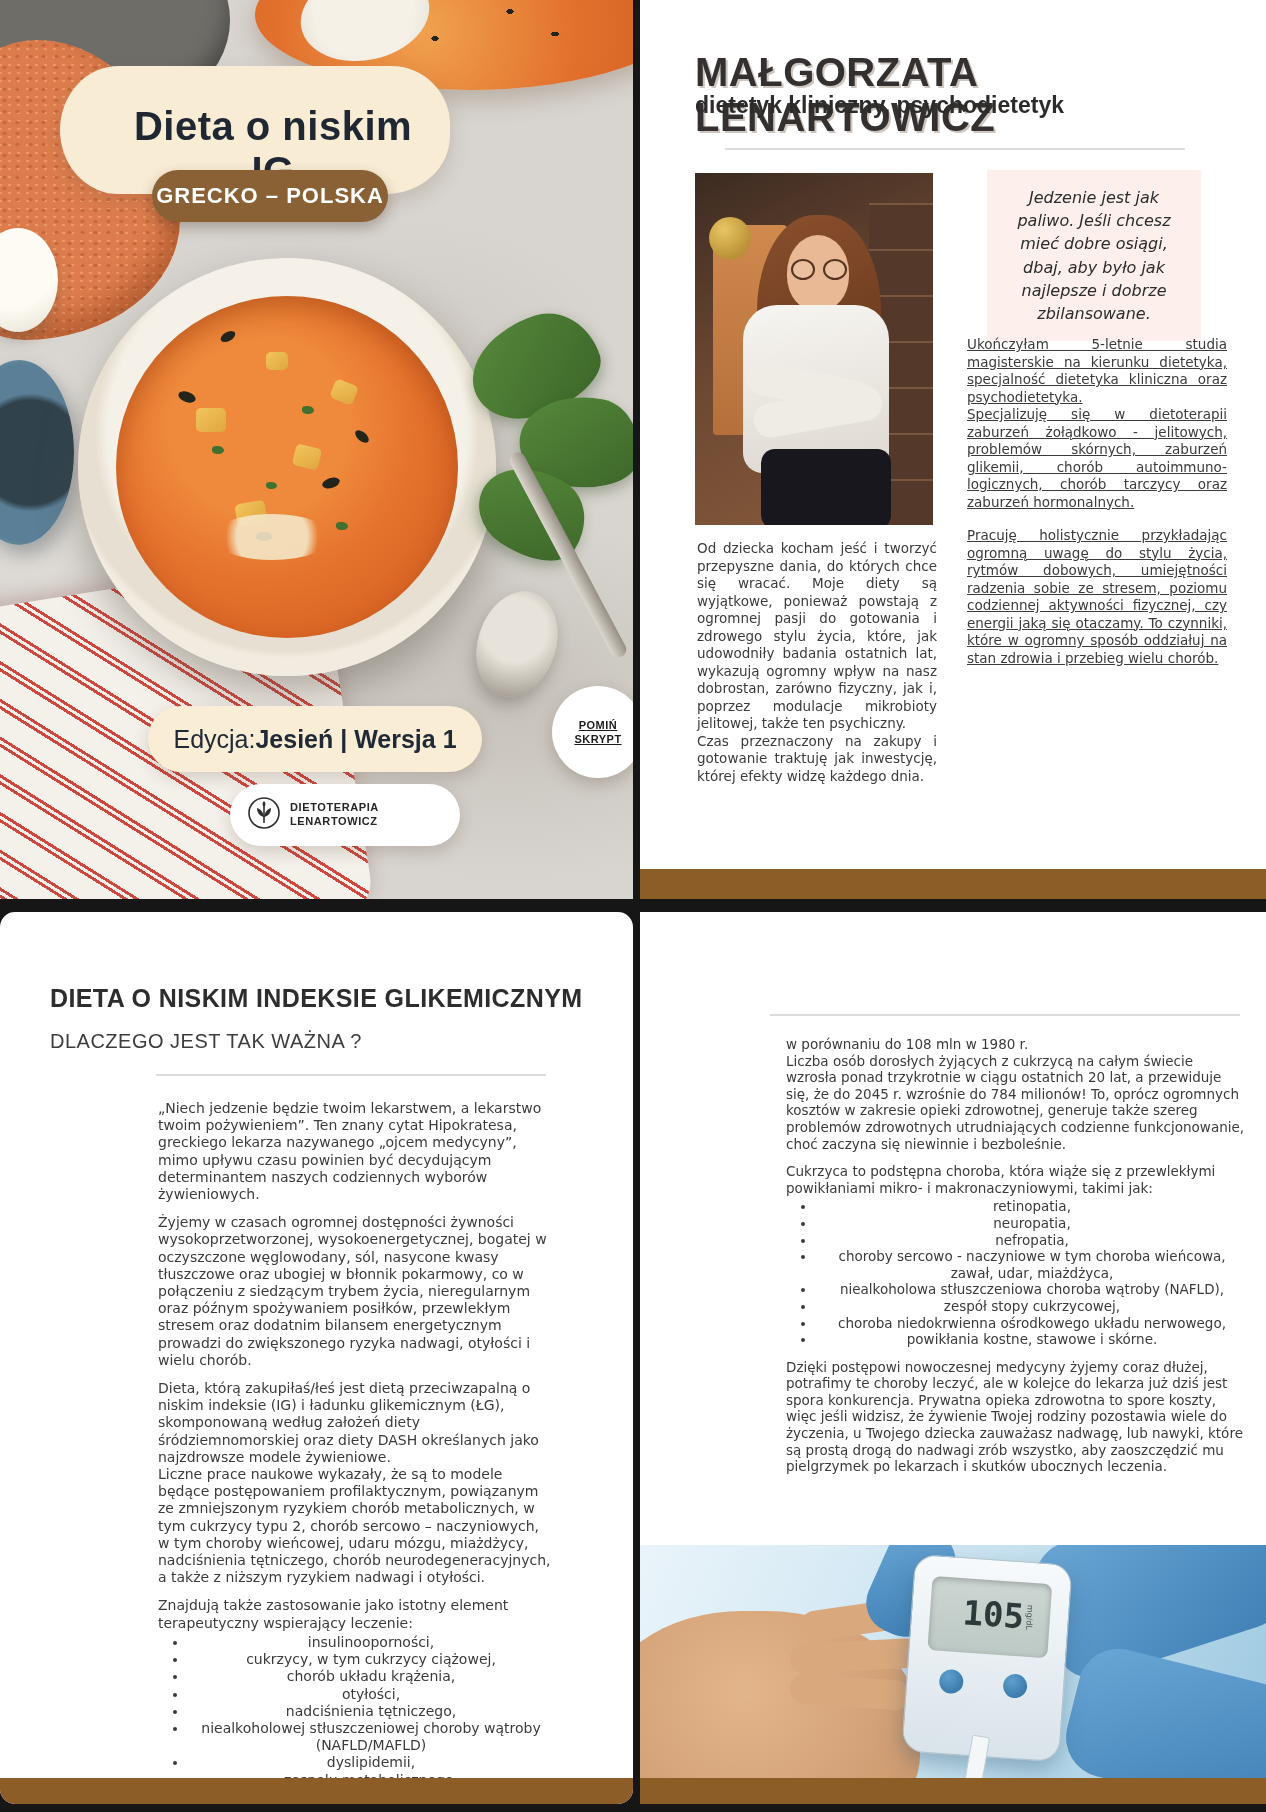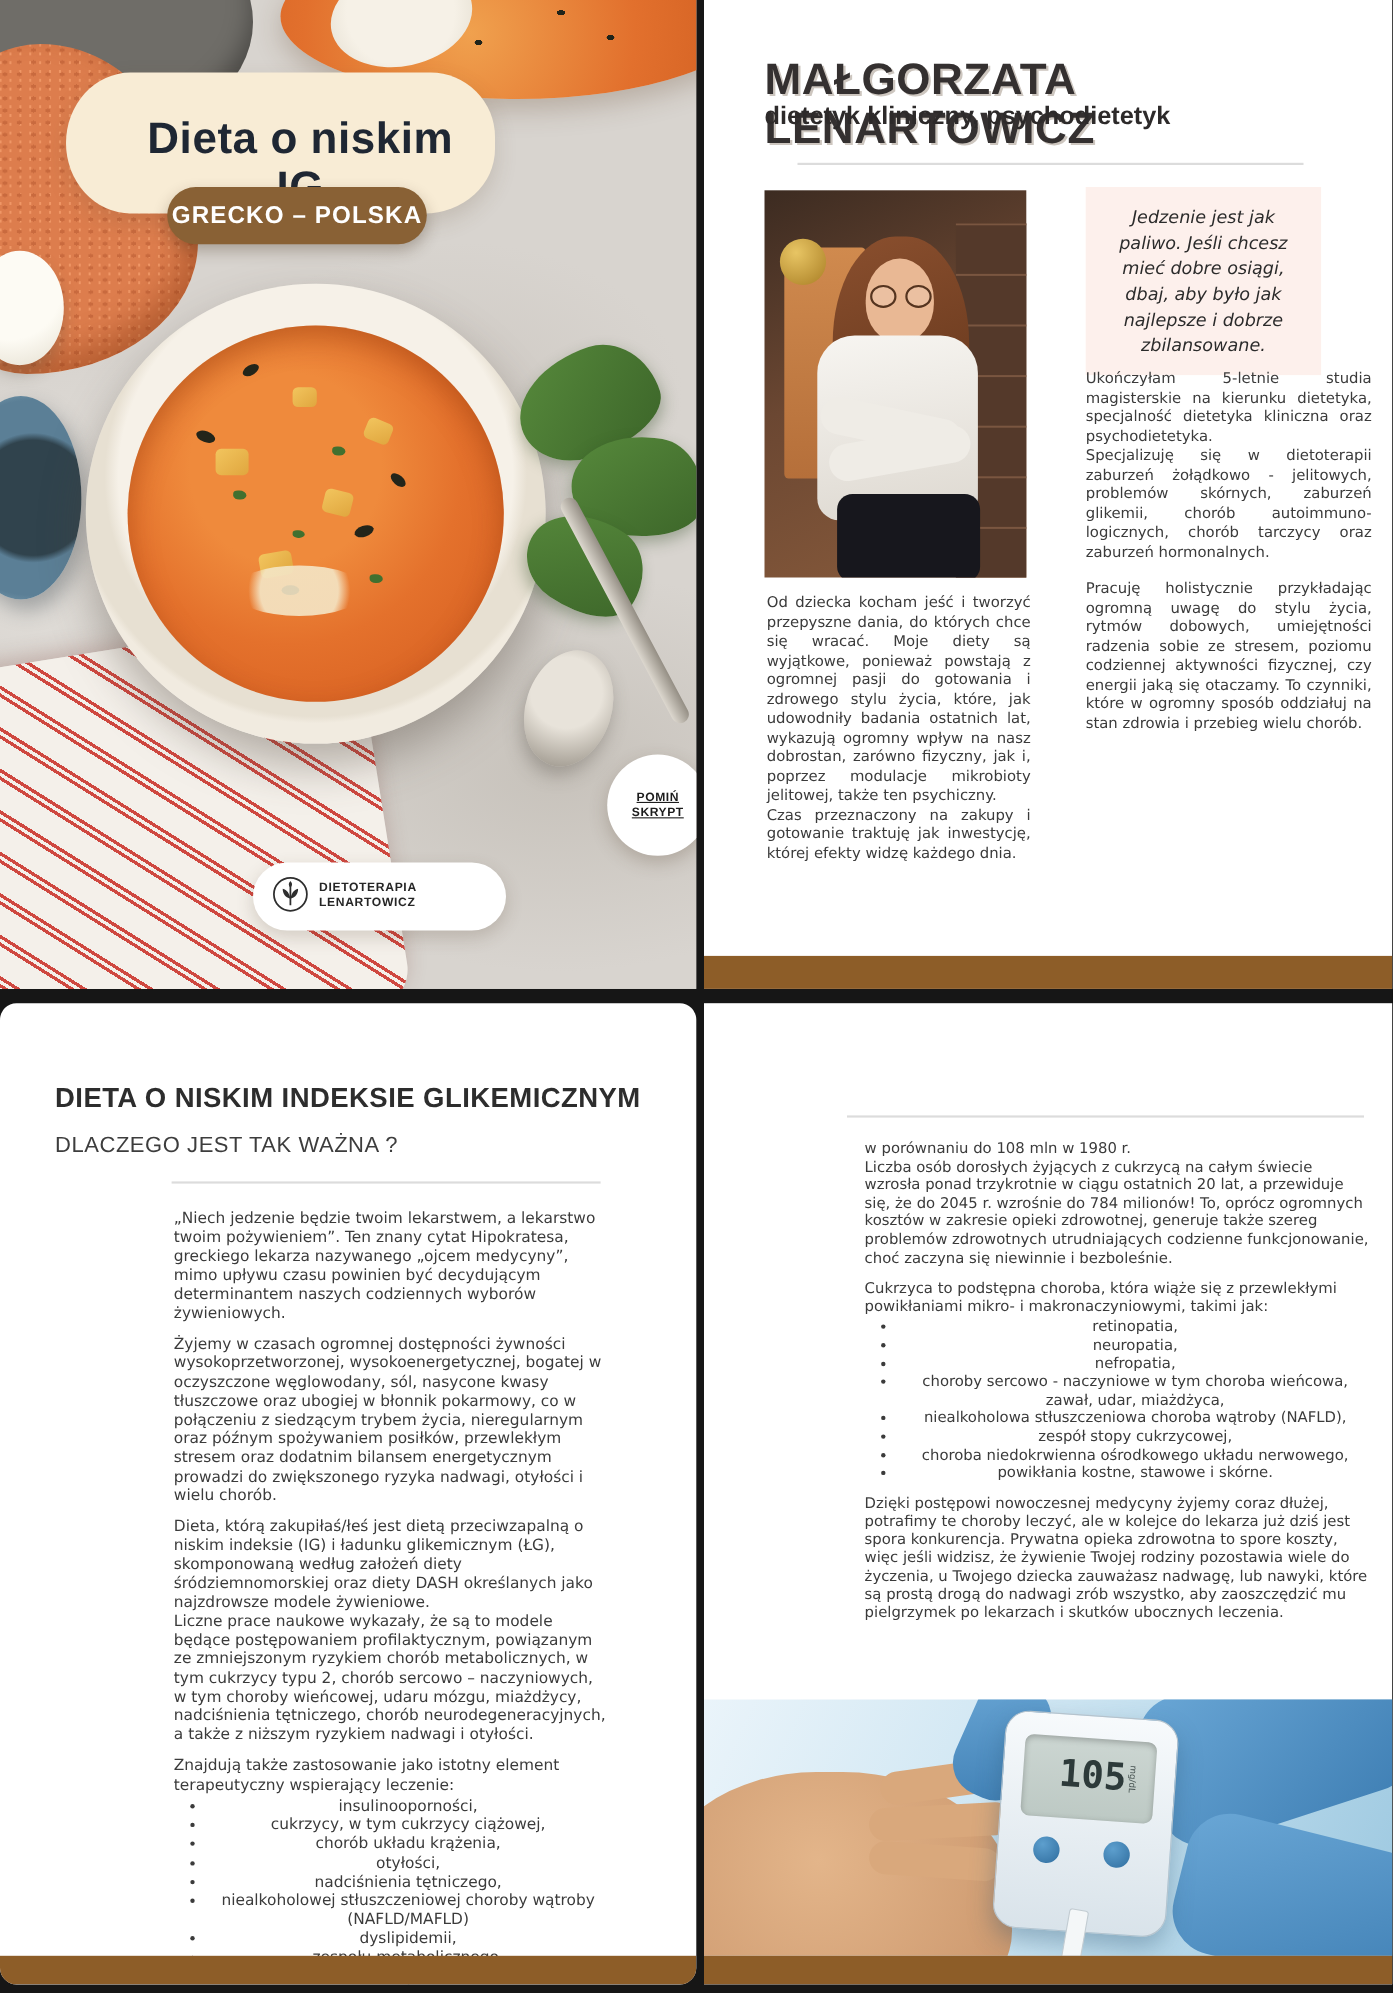--- a/index.html
+++ b/index.html
@@ -109,21 +109,21 @@
   .shirt{position:absolute;left:48px;top:132px;width:146px;height:168px;border-radius:34px 34px 20px 20px;
     background:linear-gradient(170deg,#f7f5f1,#ddd8d0);}
   .arm{position:absolute;width:130px;height:34px;border-radius:18px;background:#efece6;}
   .pants{position:absolute;left:66px;top:276px;width:130px;height:80px;border-radius:14px;background:#17171d;}
   .quote-box{left:347px;top:170px;width:214px;min-height:140px;background:#fdf0ec;padding:16px 12px;
     box-sizing:border-box;text-align:center;font-style:italic;font-size:16px;line-height:1.45;color:#2b2b2b;}
   .col{font-size:13.5px;line-height:17.5px;color:#3b3b3b;text-align:justify;}
   .col p{margin:0;}
   .col p.gap{margin-top:16px;}
   .p2-left{left:57px;top:540px;width:240px;}
-  .p2-right{left:347px;top:336px;width:260px;}
+  .p2-right{left:327px;top:336px;width:260px;text-decoration:underline;}
   .p2-bar{height:30px;}
 
   
   .doc-h1{margin:0;font-weight:700;color:#2d2d2d;letter-spacing:.4px;font-family:"Liberation Sans",sans-serif;}
   .doc-h2{margin:0;font-weight:400;color:#3d3d3d;letter-spacing:.5px;font-family:"Liberation Sans",sans-serif;}
   .body-col{color:#3b3b3b;font-size:14px;line-height:17.2px;text-align:left;}
   .body-col p{margin:0;}
   .body-col p.gap{margin-top:11px;}
   .body-col ul{margin:2px 0 0 0;padding-left:30px;text-align:center;}
   .body-col li{margin:0;padding:0;}
@@ -192,20 +192,24 @@
     <div class="abs parsley" style="left:470px;top:318px;width:130px;height:96px;transform:rotate(-18deg);"></div>
     <div class="abs parsley" style="left:520px;top:396px;width:120px;height:92px;transform:rotate(10deg);"></div>
     <div class="abs parsley" style="left:478px;top:470px;width:110px;height:86px;transform:rotate(34deg);"></div>
     <div class="abs spoon-handle"></div>
     <div class="abs spoon-bowl"></div>
 
     <div class="abs title-blob">
       <h1>Dieta o niskim IG</h1>
     </div>
     <div class="abs grecko-pill">GRECKO – POLSKA</div>
+    <div class="abs edycja-pill">
+      <span>Edycja: </span>
+      <b>Jesień | Wersja 1</b>
+    </div>
     <div class="abs logo-pill">
       <span>
         <svg width="36" height="36" viewBox="0 0 36 36">
           <circle cx="18" cy="18" r="15" fill="none" stroke="#2e2e2e" stroke-width="1.6"></circle>
           <path d="M18 28 C18 20 18 14 18 8" fill="none" stroke="#2e2e2e" stroke-width="1.6"></path>
           <path d="M18 22 C13 21 11 17 11 13 C15 14 17 17 18 22 Z" fill="#2e2e2e"></path>
           <path d="M18 22 C23 21 25 17 25 13 C21 14 19 17 18 22 Z" fill="#2e2e2e"></path>
           <path d="M18 12 C16 10 16 8 18 6 C20 8 20 10 18 12 Z" fill="#2e2e2e"></path>
         </svg>
       </span>

